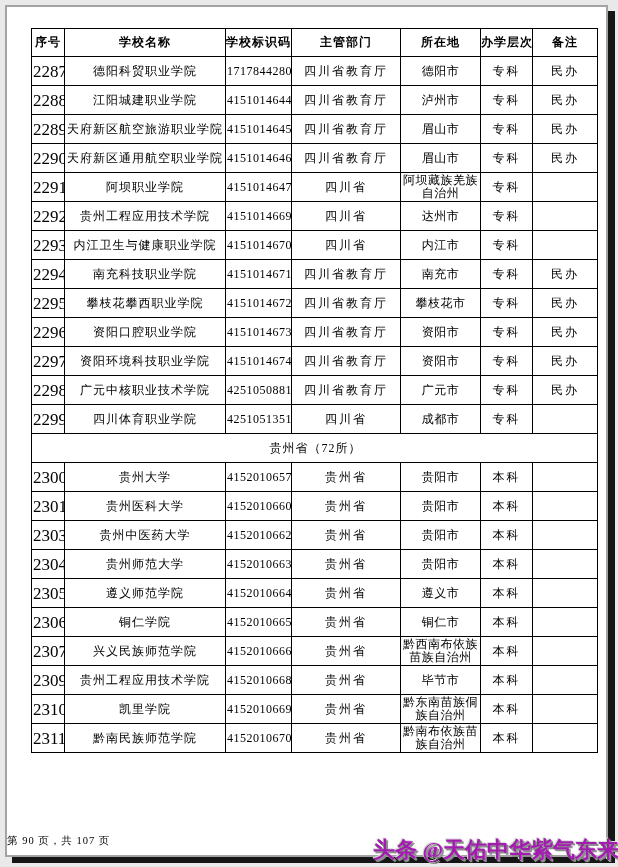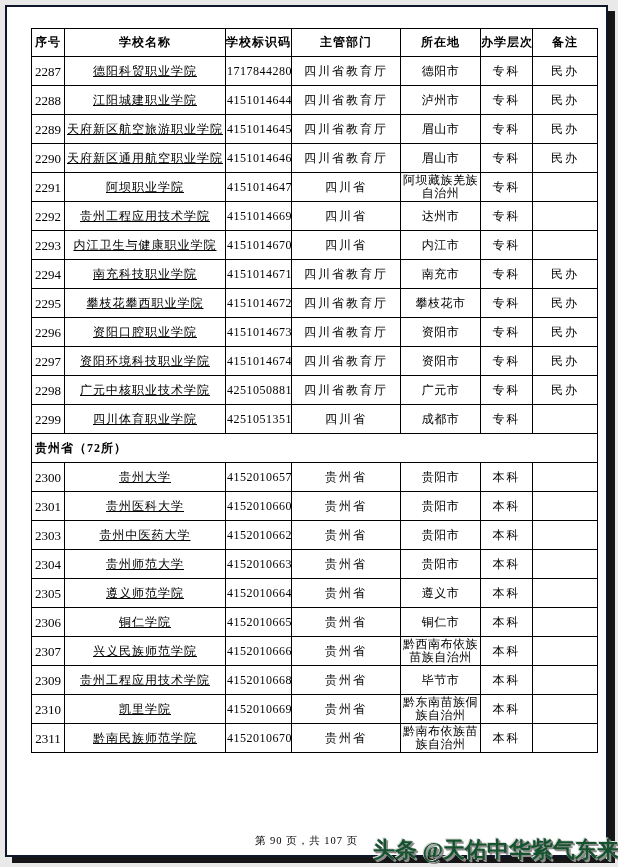--- a/index.html
+++ b/index.html
@@ -13,21 +13,21 @@
   }
   * { box-sizing: border-box; }
 
   .page {
     position: absolute;
     left: 5px;
     top: 5px;
     width: 603px;
     height: 852px;
     background: #ffffff;
-    border: 2px solid #0f172a;
+    border: 2px solid #a3a3a3;
     box-shadow: 7px 6px 0 #161616;
   }
 
   table.school-table {
     position: absolute;
     left: 24px;
     top: 21px;
     border-collapse: collapse;
     table-layout: fixed;
     width: 566px;
@@ -43,53 +43,53 @@
     overflow: hidden;
   }
   .school-table tr { height: 29px; }
   .school-table thead tr { height: 28px; }
   .school-table th {
     font-weight: bold;
     letter-spacing: 1px;
     white-space: nowrap;
     padding: 0;
   }
-  .school-table td.c0 { font-size: 13px; letter-spacing: 0; }
-  .school-table td.c1 { letter-spacing: 1px; text-decoration: underline; }
+  .school-table td.c0 { font-size: 17px; letter-spacing: 0; }
+  .school-table td.c1 { letter-spacing: 1px; }
   .school-table td.c2 { font-size: 12px; letter-spacing: 0.5px; white-space: nowrap; }
   .school-table td.c3 { letter-spacing: 2px; }
   .school-table td.c4 { letter-spacing: 0.5px; text-align: center; }
   .school-table td.c5, .school-table td.c6 { letter-spacing: 2px; }
   .school-table td.section-cell {
-    text-align: left;
-    font-weight: bold;
+    text-align: center;
+    font-weight: normal;
     letter-spacing: 1px;
     padding-left: 3px;
   }
 
   .page-footer {
     position: absolute;
     left: 0;
     bottom: 7px;
     width: 100%;
-    text-align: center;
+    text-align: left;
     font-size: 10.5px;
     letter-spacing: 1px;
     color: #000;
   }
 
   .watermark {
     position: absolute;
     right: -1px;
     bottom: 2px;
     z-index: 10;
     font-size: 22px;
     font-weight: bold;
     letter-spacing: 0px;
-    color: #14532d;
+    color: #a21caf;
     text-shadow:
       2px 2px 0 #8d8d8d,
       1px 1px 0 #a5a5a5,
       -1px -1px 0 #d9d9d9;
     white-space: nowrap;
   }
 </style>
 </head>
 <body>
 

